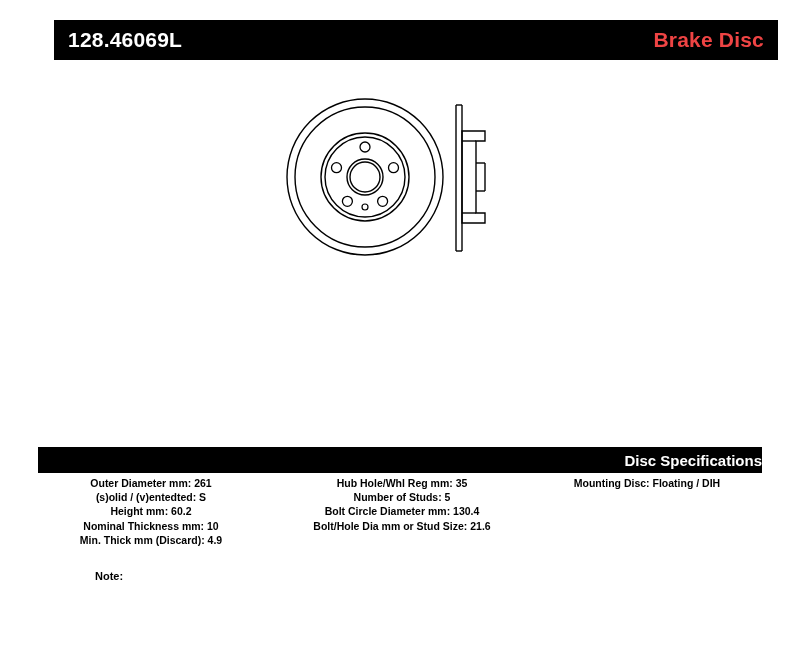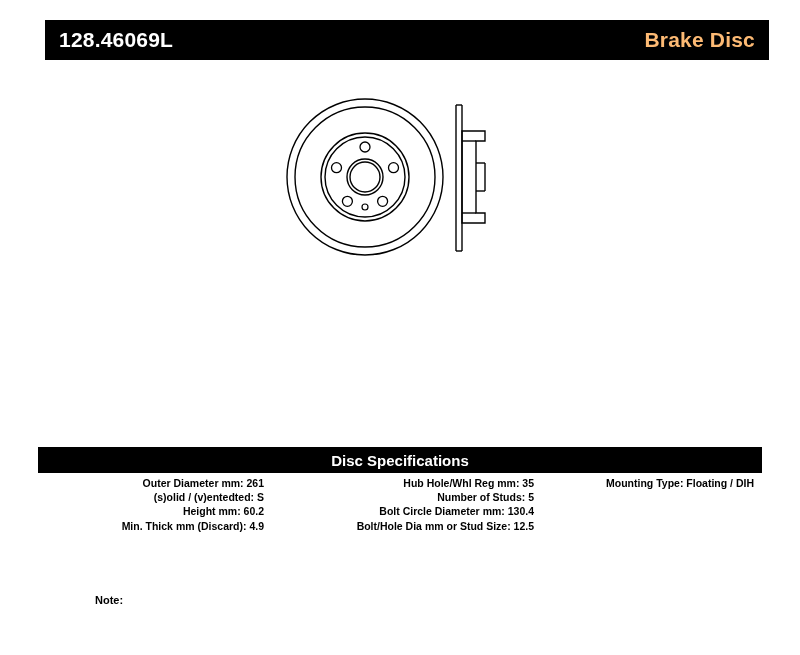--- a/index.html
+++ b/index.html
@@ -19,39 +19,39 @@
   .page {
     position: absolute;
     left: 0; top: 0;
     width: 800px;
     height: 655px;
   }
 
   
   .header-bar {
     position: absolute;
-    left: 45px;
+    left: 54px;
     top: 20px;
     width: 724px;
     height: 40px;
     background: #000000;
     display: flex;
     align-items: center;
     justify-content: space-between;
     box-sizing: border-box;
     padding: 0 14px;
   }
   .header-part {
     color: #ffffff;
     font-size: 21px;
     font-weight: bold;
     letter-spacing: 0.2px;
   }
   .header-type {
-    color: #fdba74;
+    color: #ef4444;
     font-size: 21px;
     font-weight: bold;
     letter-spacing: 0.2px;
   }
 
   
   .drawing {
     position: absolute;
     left: 280px;
     top: 95px;
@@ -62,21 +62,21 @@
   
   .spec-bar {
     position: absolute;
     left: 38px;
     top: 447px;
     width: 724px;
     height: 26px;
     background: #000000;
     display: flex;
     align-items: center;
-    justify-content: center;
+    justify-content: flex-end;
   }
   .spec-bar-title {
     color: #ffffff;
     font-size: 15px;
     font-weight: bold;
   }
 
   .spec-columns {
     position: absolute;
     left: 38px;
@@ -100,29 +100,29 @@
     padding-right: 6px;
   }
   .col-right {
     width: 222px;
     text-align: right;
     padding-right: 8px;
   }
   .spec-line {
     line-height: 14.2px;
     white-space: nowrap;
+    text-align: center;
   }
 
   .note {
     position: absolute;
     left: 95px;
     top: 570px;
     font-size: 11px;
     font-weight: bold;
-    margin-top: 24px;
   }
 </style>
 </head>
 <body>
 
 <div class="page">
 
   <div class="header-bar">
     <span class="header-part">128.46069L</span>
     <span class="header-type">Brake Disc</span>
@@ -176,28 +176,29 @@
 
   <div class="spec-bar">
     <span class="spec-bar-title">Disc Specifications</span>
   </div>
 
   <div class="spec-columns">
     <div class="col col-left">
       <div class="spec-line">Outer Diameter mm: 261</div>
       <div class="spec-line">(s)olid / (v)entedted: S</div>
       <div class="spec-line">Height mm: 60.2</div>
+      <div class="spec-line">Nominal Thickness mm: 10</div>
       <div class="spec-line">Min. Thick mm (Discard): 4.9</div>
     </div>
     <div class="col col-mid">
       <div class="spec-line">Hub Hole/Whl Reg mm: 35</div>
       <div class="spec-line">Number of Studs: 5</div>
       <div class="spec-line">Bolt Circle Diameter mm: 130.4</div>
-      <div class="spec-line">Bolt/Hole Dia mm or Stud Size: 12.5</div>
+      <div class="spec-line">Bolt/Hole Dia mm or Stud Size: 21.6</div>
     </div>
     <div class="col col-right">
-      <div class="spec-line">Mounting Type: Floating / DIH</div>
+      <div class="spec-line">Mounting Disc: Floating / DIH</div>
     </div>
   </div>
 
   <div class="note">Note:</div>
 
 </div>
 
 </body></html>

